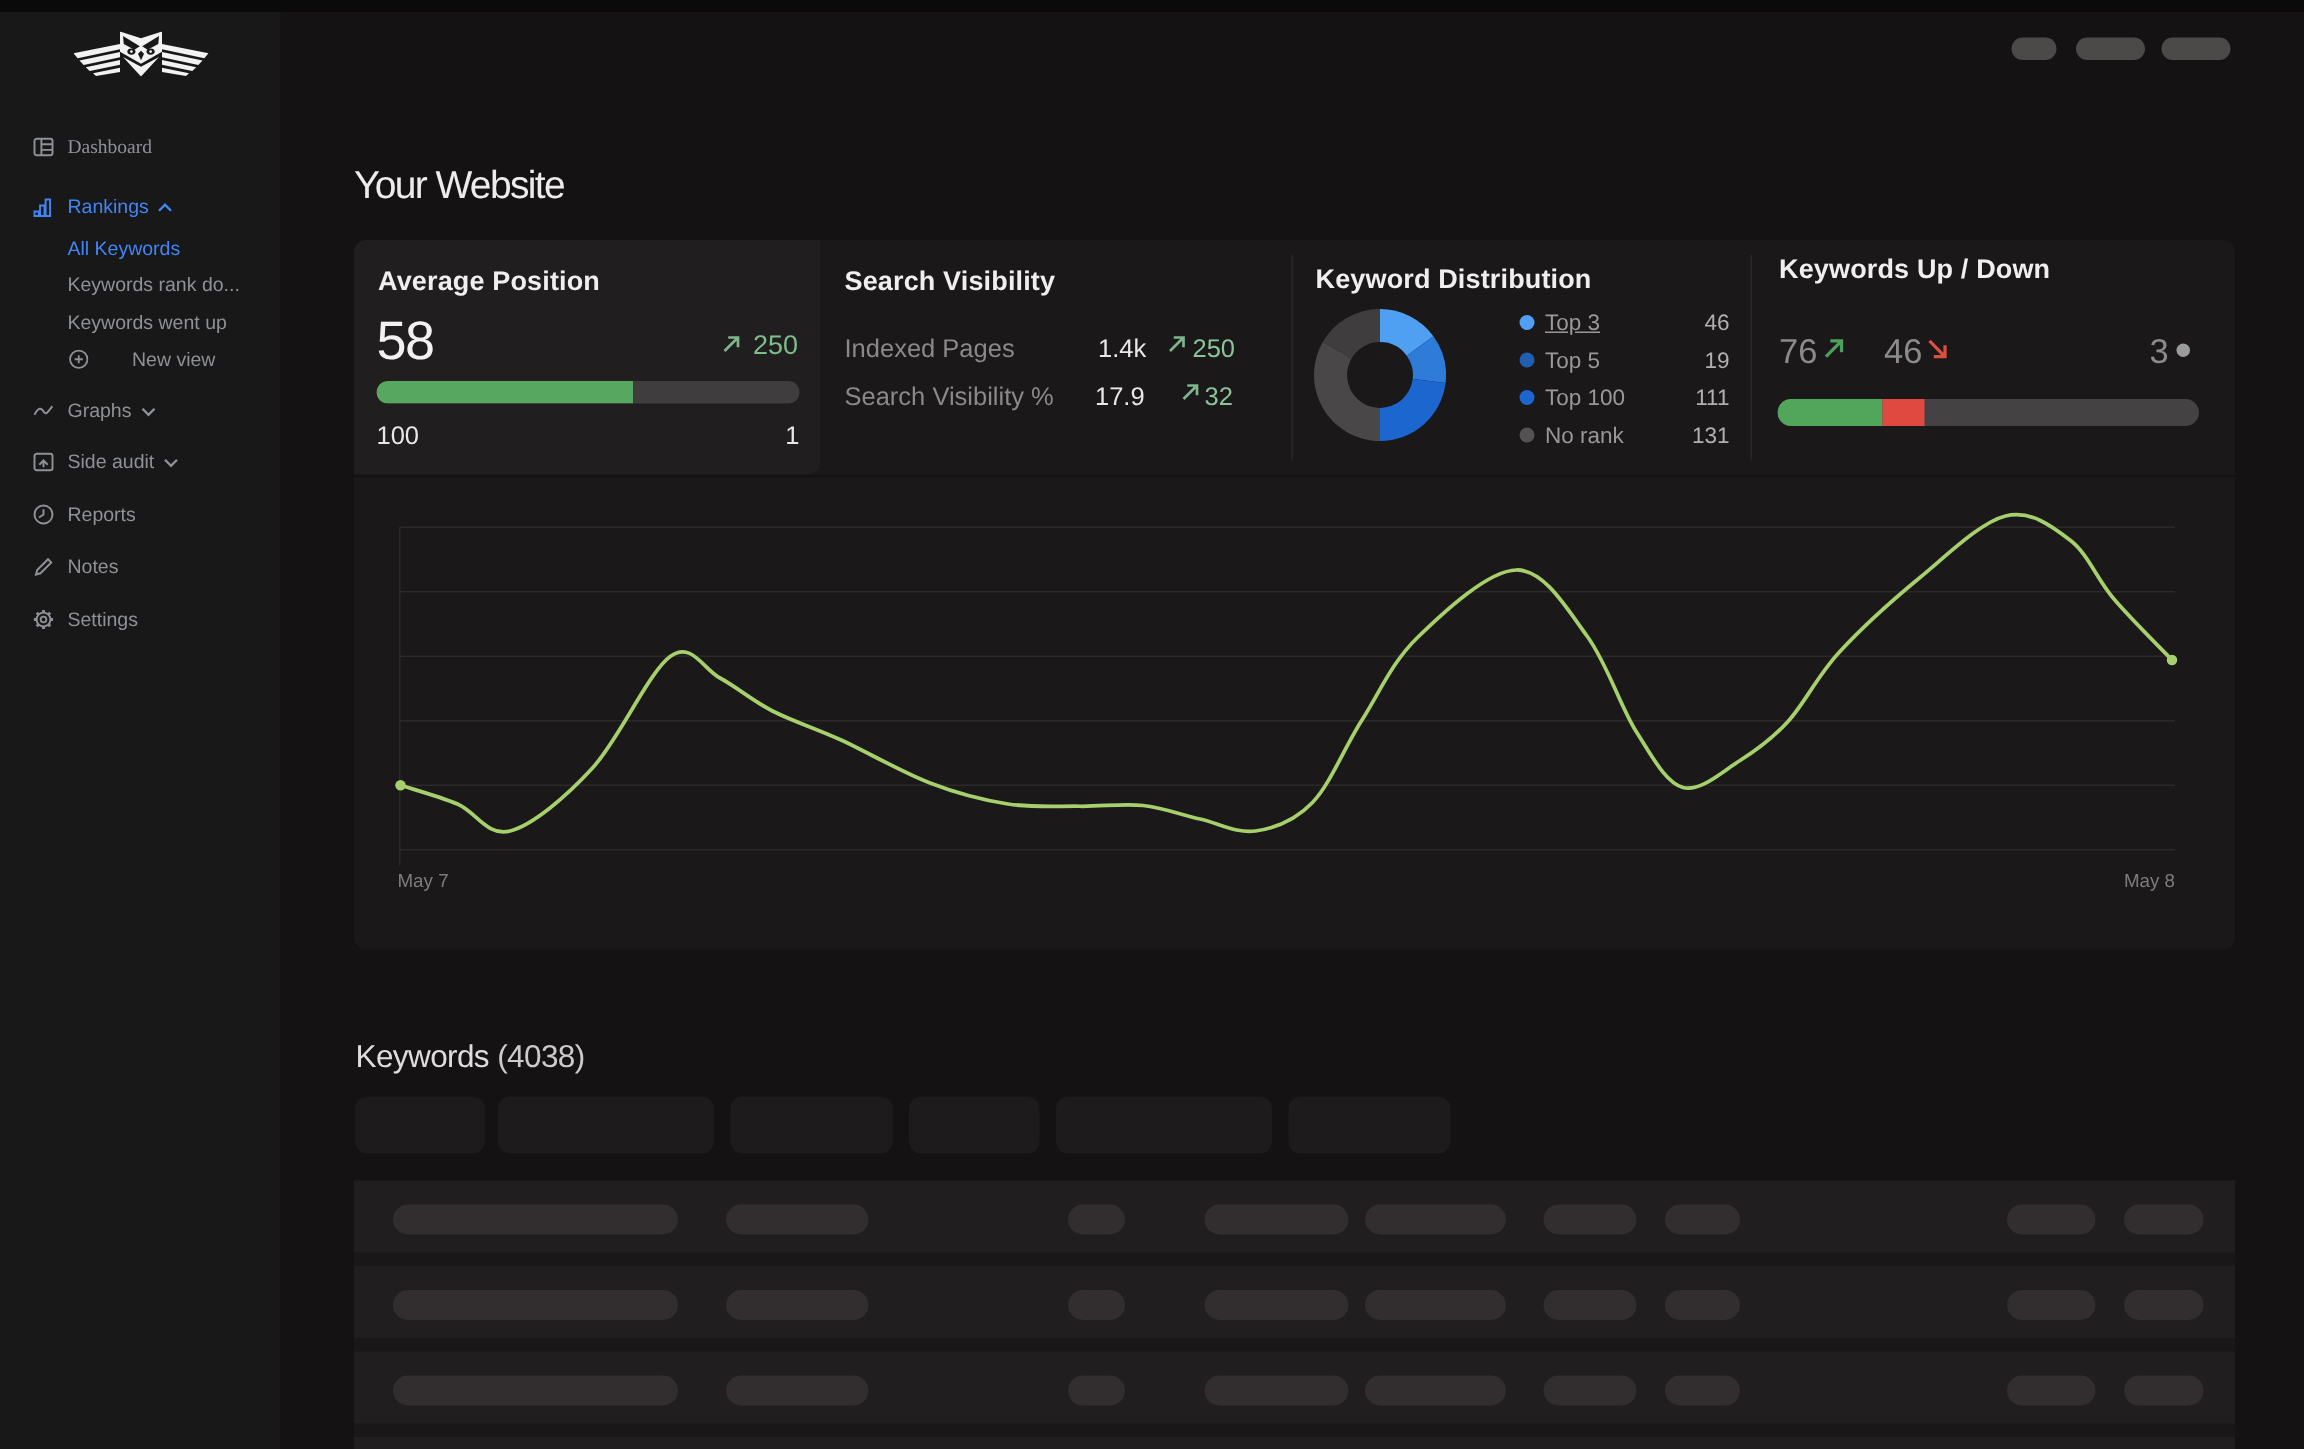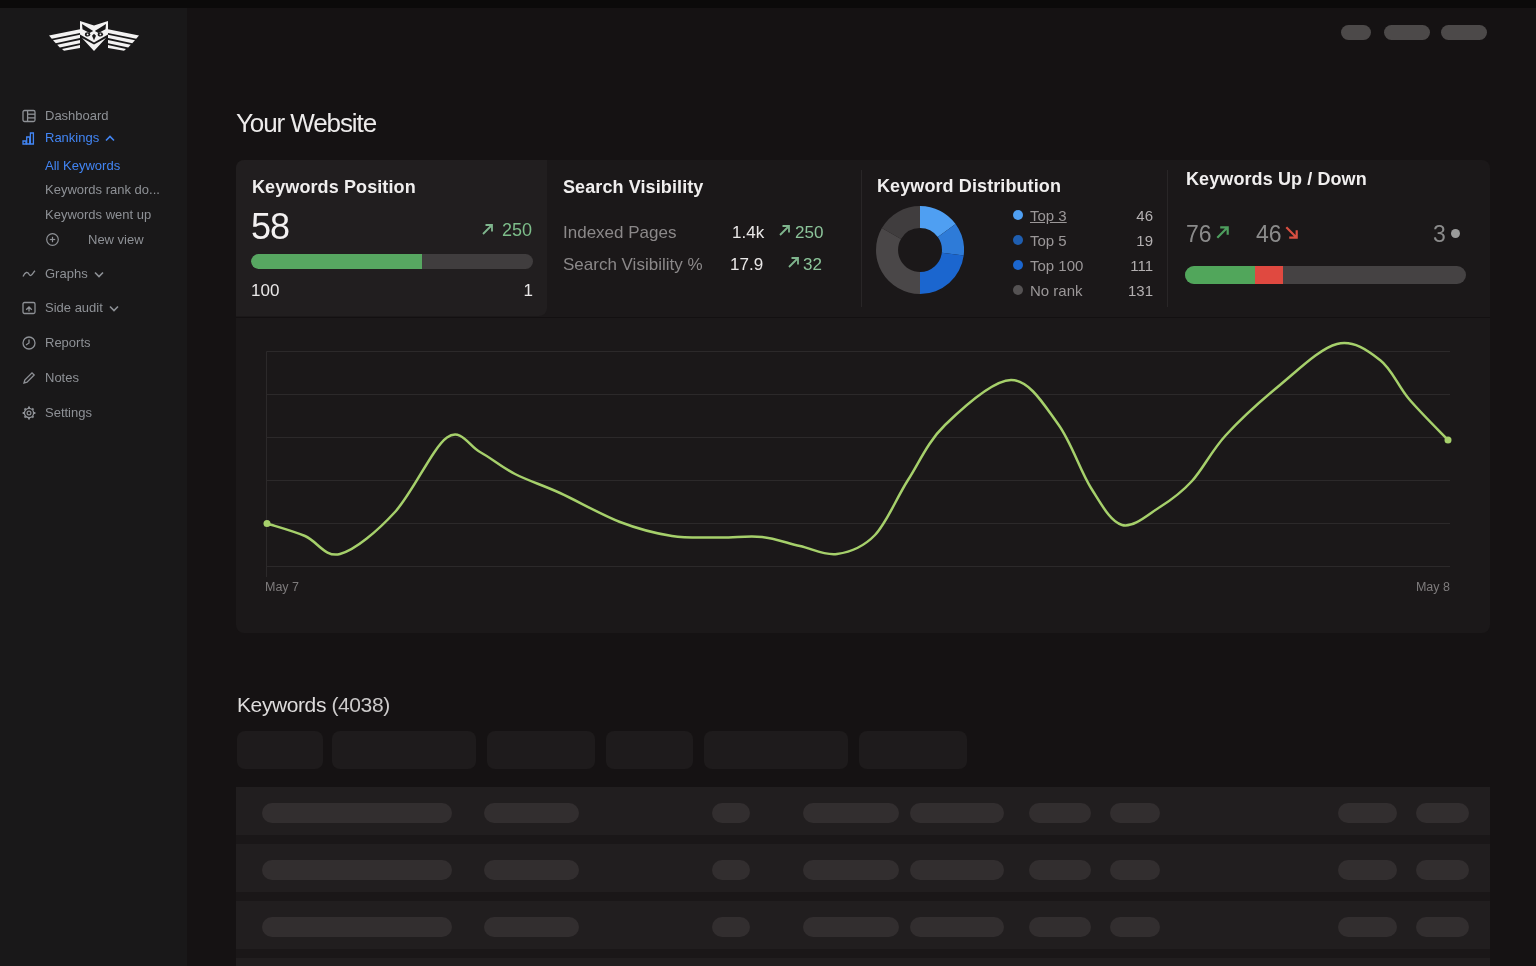--- a/index.html
+++ b/index.html
@@ -51,21 +51,21 @@
         <path d="M33 3 L44.2 9.9 L40.6 12.1 L33.5 8.3 Z"></path>
         <path d="M57 3 L45.8 9.9 L49.4 12.1 L56.5 8.3 Z"></path>
         <ellipse cx="38.6" cy="13.4" rx="2.7" ry="2.1"></ellipse>
         <ellipse cx="51.4" cy="13.4" rx="2.7" ry="2.1"></ellipse>
         <path d="M45 12.8 L47 14.8 L45 19.2 L43 14.8 Z"></path>
       </g>
       <circle cx="38.6" cy="13.4" r="0.9" fill="#f3f2f2"></circle>
       <circle cx="51.4" cy="13.4" r="0.9" fill="#f3f2f2"></circle>
     </svg>
 
-    <div class="nav" style="top:96px;">
+    <div class="nav" style="top:78px;font-family:Liberation Serif, serif;">
       <svg class="icn" width="14" height="14" viewBox="0 0 14 14" fill="none" stroke="#8e9196" stroke-width="1.3">
           <rect x="1" y="1.5" width="12" height="11" rx="1.5"></rect>
           <line x1="5.6" y1="1.5" x2="5.6" y2="12.5"></line>
           <line x1="5.6" y1="5.2" x2="13" y2="5.2"></line>
           <line x1="5.6" y1="8.9" x2="13" y2="8.9"></line>
         </svg>
       <span class="txt">Dashboard</span>
     </div>
     <div class="nav" style="top:118px;">
       <svg class="icn" width="14" height="14" viewBox="0 0 14 14" fill="none" stroke="#4285f4" stroke-width="1.3">
@@ -133,21 +133,21 @@
       <span class="txt">Settings</span>
     </div>
   </div>
   <div id="main" class="abs">
     <div class="pill-top" style="left:1154px; width:30px;"></div>
     <div class="pill-top" style="left:1197px; width:46px;"></div>
     <div class="pill-top" style="left:1254px; width:46px;"></div>
     <div id="title">Your Website</div>
     <div id="panel">
       <div id="card1">
-        <div class="cardtitle" style="left:16px; top:17px;">Keywords Position</div>
+        <div class="cardtitle" style="left:16px; top:17px;">Average Position</div>
         <div class="abs" style="left:15px; top:49px; color:#f3f1f1; font-size:36px; font-weight:500; line-height:1; letter-spacing:-1px;">58</div>
         <div class="abs" style="left:245px; top:60px; font-size:18px;"><span style="color:#7dbd8a;"><svg width="13" height="13" viewBox="0 0 13 13" fill="none" stroke="#7fb58d" stroke-width="1.8" style="margin-right:8px;">
                 <path d="M2 11 L11 2 M4.5 2 L11 2 L11 8.5"></path>
               </svg>250</span></div>
         <div class="abs" style="left:15px; top:94px; width:282px; height:15px; border-radius:8px; background:#403d3e; overflow:hidden;">
           <div style="position:absolute; left:0; top:0; width:171px; height:15px; background:#57a761; border-radius:8px 0 0 8px;"></div>
         </div>
         <div class="abs" style="left:15px; top:121px; color:#e9e7e7; font-size:17px;">100</div>
         <div class="abs" style="right:14px; top:121px; color:#e9e7e7; font-size:17px;">1</div>
       </div>

